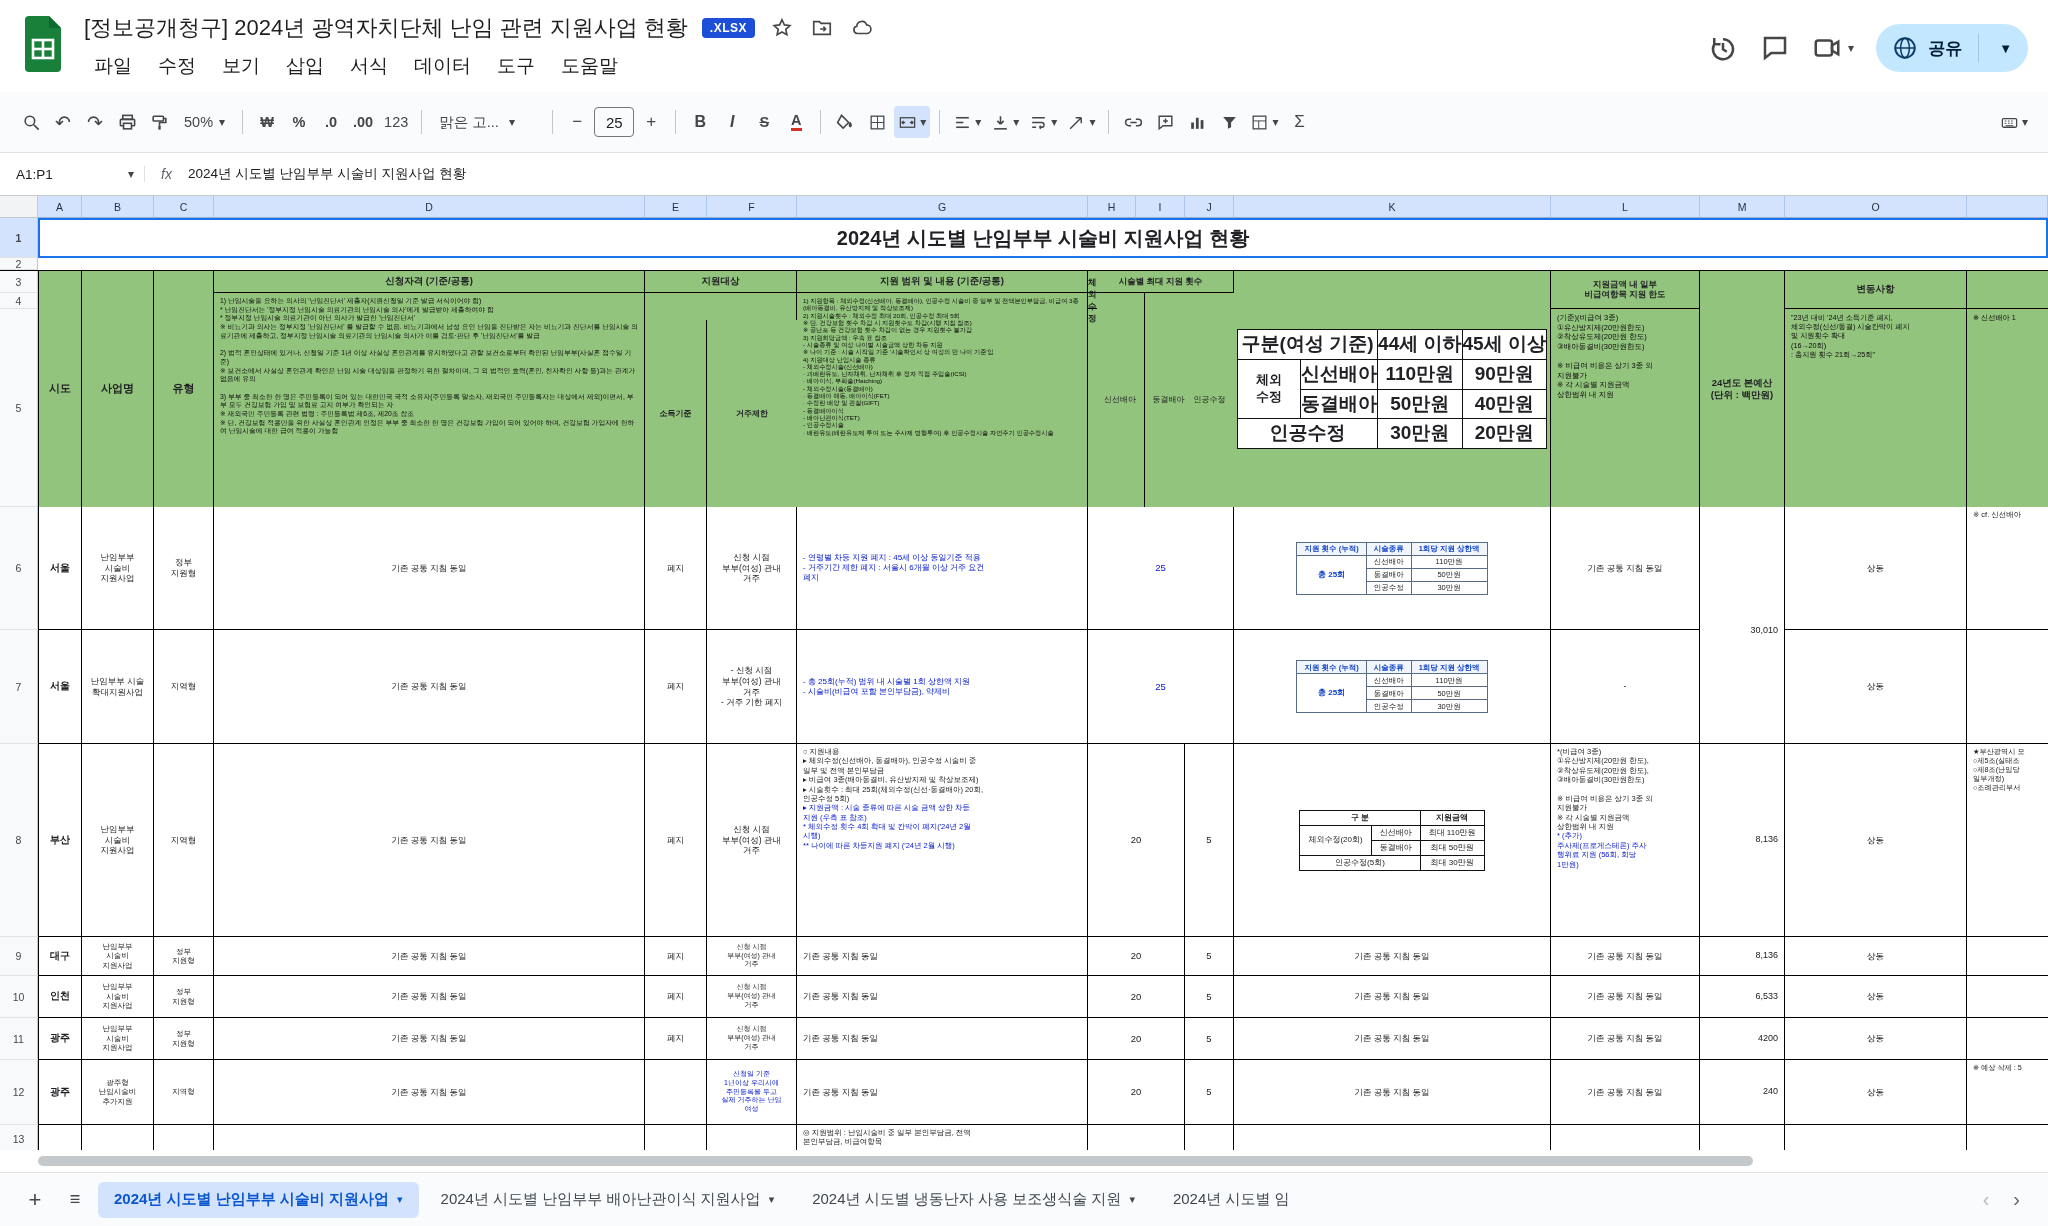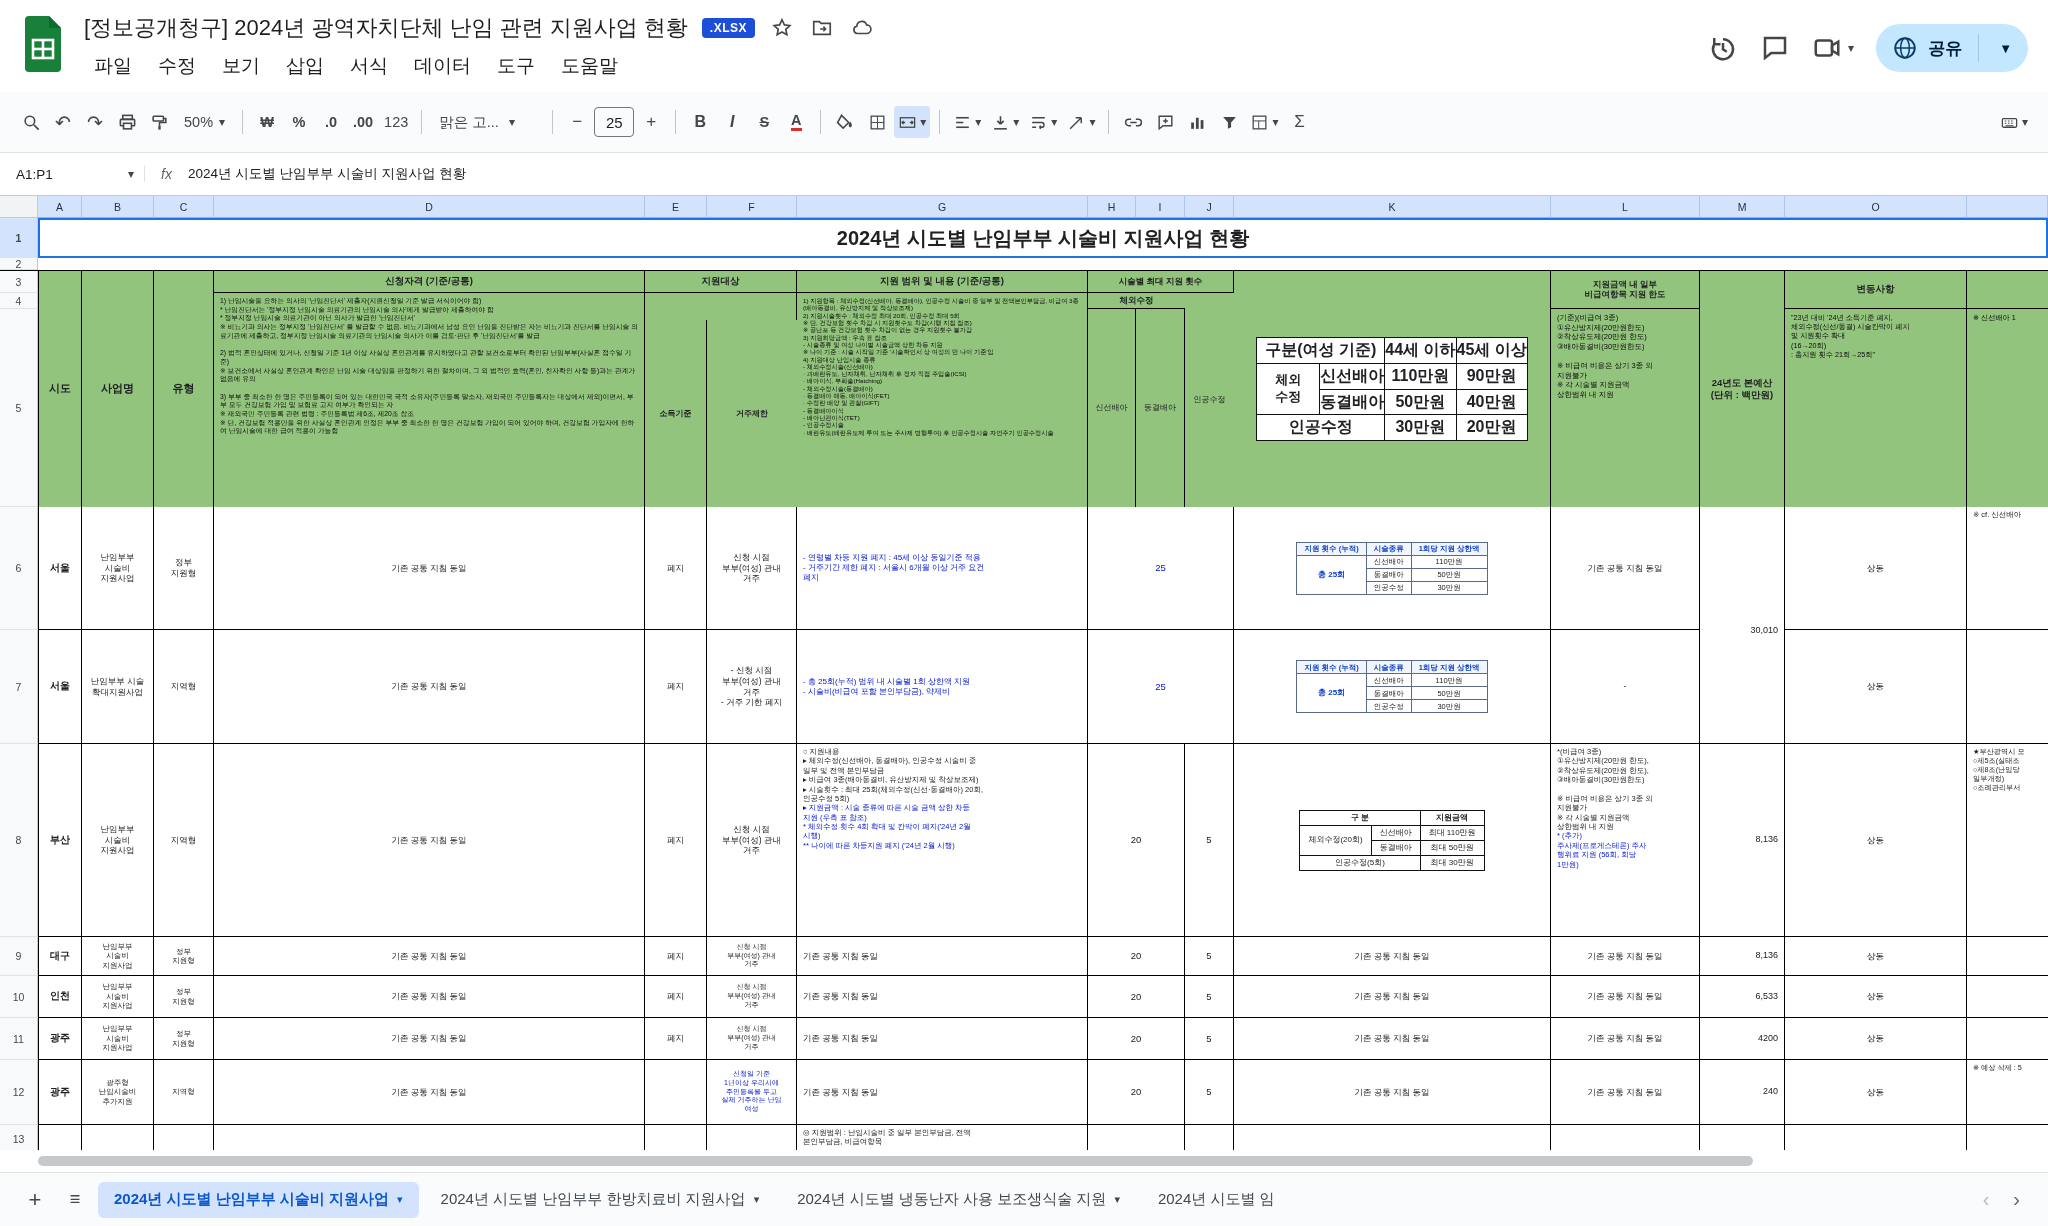--- a/index.html
+++ b/index.html
@@ -80,21 +80,21 @@
   .hdr-mid{height:16px;border-bottom:1px solid #000;box-sizing:border-box;display:flex;align-items:center;justify-content:center;font-size:8.5px;font-weight:bold;}
   .hdr-lab{font-size:11px;font-weight:bold;}
   .hdr-lab-s{font-size:8px;}
   .hdr-body{flex:1 1 auto;overflow:hidden;box-sizing:border-box;}
   .tinytxt{font-size:6.8px;line-height:1.28;text-align:left;padding:4px 6px;white-space:pre-line;color:#0a0a0a;}
   .tinytxt2{font-size:6.2px;line-height:1.18;}
   .noborder-r{border-right:none;}
 
   
   table.kt{border-collapse:collapse;background:#fff;margin:auto;}
-  table.kt td{border:1.5px solid #111;font-size:16px;font-weight:600;padding:2px 0;text-align:center;line-height:1.3;background:#fff;}
+  table.kt td{border:1.5px solid #111;font-size:19px;font-weight:600;padding:2px 0;text-align:center;line-height:1.3;background:#fff;}
   table.kt td.glab{white-space:pre-line;font-size:13px;padding:2px 18px;}
   table.st{border-collapse:collapse;background:#fff;margin:auto;}
   table.st td{border:1px solid #5a6b87;font-size:7.5px;padding:1.5px 7px;text-align:center;background:#fff;line-height:1.2;}
   table.st td.h{color:#1143c9;background:#f1f5fd;font-weight:bold;}
   table.st td.tot{color:#1143c9;font-weight:bold;font-size:8px;}
   table.bt{border-collapse:collapse;background:#fff;margin:auto;}
   table.bt td{border:1px solid #111;font-size:8px;padding:2px 8px;text-align:center;background:#fff;line-height:1.25;}
   table.bt td.h{font-weight:bold;}
 
   .m-merge-top{position:relative;border-bottom:none;overflow:visible;}
@@ -420,21 +420,21 @@
 · 동결배아 해동, 배아이식(FET)
 · 수정란 배양 및 관찰(GIFT)
 - 동결배아이식
 - 배아난관이식(TET)
 - 인공수정시술
 · 배란유도(배란유도제 투여 또는 주사제 병행투여) 후 인공수정시술 자연주기 인공수정시술</div>
       </div>
       <div class="colgroup w-hij">
         <div class="hdr-top" style="font-size:8.5px;">시술별 최대 지원 횟수</div>
         <div style="display:flex;flex:1;">
-          <div style="width:97px;display:flex;flex-direction:column;">
+          <div style="width:97px;display:flex;flex-direction:row;">
             <div class="hdr-mid">체외수정</div>
             <div style="display:flex;flex:1;">
               <div class="cell w-h hdr-lab-s" style="border-bottom:none;">신선배아</div>
               <div class="cell w-i hdr-lab-s" style="border-bottom:none;">동결배아</div>
             </div>
           </div>
           <div class="cell w-j hdr-lab-s" style="border-bottom:none;border-right:none;">인공수정</div>
         </div>
       </div>
       <div class="colgroup w-k">
@@ -782,21 +782,21 @@
   </div>
 
   <div class="tabbar">
     <span class="tab-ico">+</span>
     <span class="tab-ico" style="font-size:18px;">≡</span>
     <span class="tab active">
       <span>2024년 시도별 난임부부 시술비 지원사업</span>
       <span class="caret">▾</span>
     </span>
     <span class="tab">
-      <span>2024년 시도별 난임부부 한방치료비 지원사업</span>
+      <span>2024년 시도별 난임부부 배아난관이식 지원사업</span>
       <span class="caret">▾</span>
     </span>
     <span class="tab">
       <span>2024년 시도별 냉동난자 사용 보조생식술 지원</span>
       <span class="caret">▾</span>
     </span>
     <span class="tab">
       <span>2024년 시도별 임</span>
     </span>
     <span class="tabnav">

